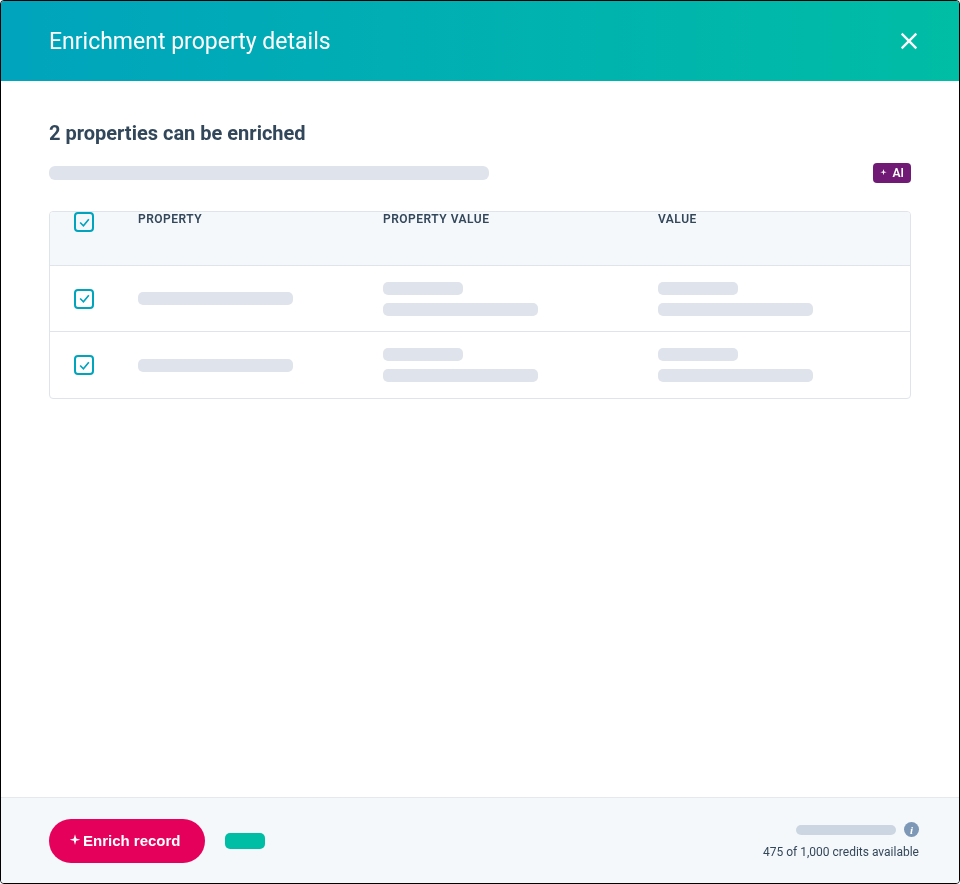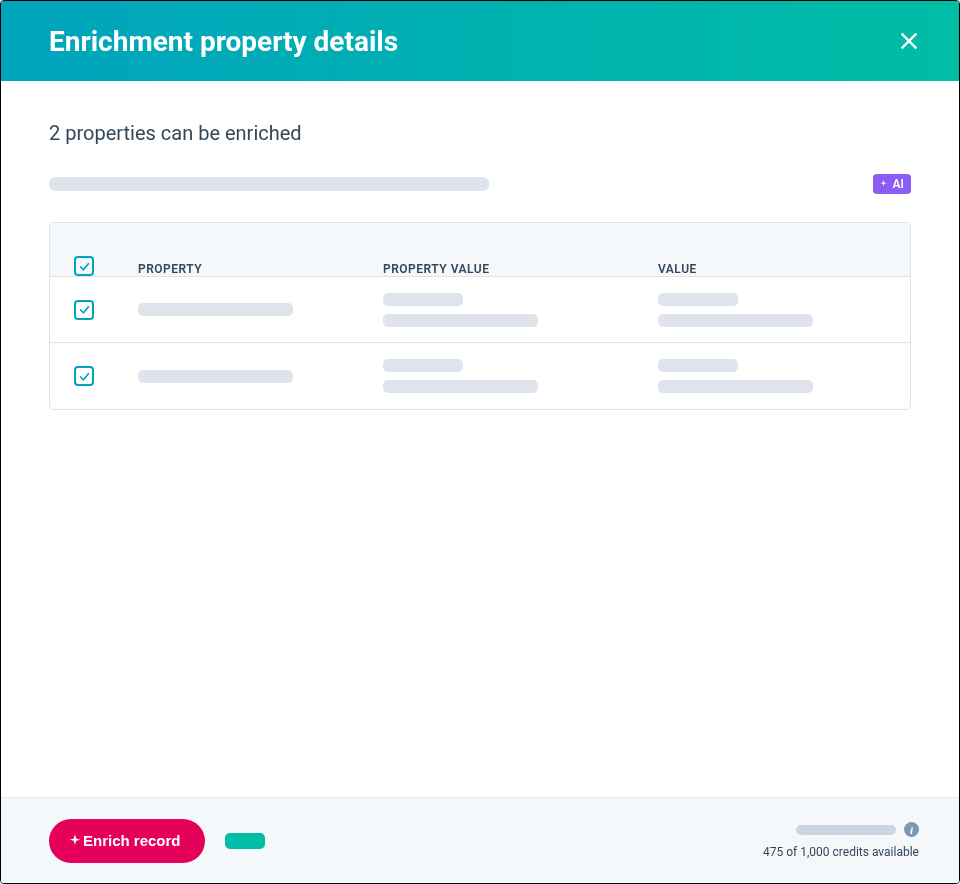--- a/index.html
+++ b/index.html
@@ -17,22 +17,22 @@
   
   .modal-header {
     height: 80px;
     background: linear-gradient(90deg, #00a4bd 0%, #00bda5 100%);
     display: flex;
     align-items: center;
     justify-content: space-between;
     padding: 0 36px 0 48px;
   }
   .modal-title {
-    font-size: 28px;
-    font-weight: 700;
+    font-size: 23px;
+    font-weight: 400;
     color: #fff;
   }
   .close-btn {
     color: #fff;
     cursor: pointer;
     width: 28px;
     height: 28px;
     display: flex;
     align-items: center;
     justify-content: center;
@@ -40,58 +40,58 @@
   .close-btn svg { stroke: #fff; stroke-width: 2.5; }
 
   
   .modal-body {
     flex: 1;
     padding: 40px 48px 0 48px;
     overflow: auto;
   }
   .subtitle {
     font-size: 20px;
-    font-weight: 400;
+    font-weight: 700;
     color: #33475b;
-    margin-bottom: 29px;
+    margin-bottom: 18px;
   }
   .subtitle-row {
     display: flex;
     align-items: center;
     justify-content: space-between;
     margin-bottom: 28px;
   }
   .skel-bar {
     background: #dfe3eb;
     border-radius: 6px;
     height: 14px;
   }
   .subtitle-row .skel-bar { width: 440px; }
   .ai-badge {
-    background: #8b5cf6;
+    background: #701a75;
     color: #fff;
     font-size: 12px;
     font-weight: 600;
     border-radius: 4px;
     padding: 3px 7px 3px 5px;
     display: inline-flex;
     align-items: center;
     gap: 4px;
   }
   .ai-badge svg { width: 11px; height: 11px; fill: #fff; }
 
   
   .table {
     border: 1px solid #dfe3eb;
     border-radius: 4px;
     overflow: hidden;
   }
   .thead {
     display: flex;
-    align-items: flex-end;
+    align-items: flex-start;
     background: #f5f8fa;
     border-bottom: 1px solid #dfe3eb;
     height: 54px;
     padding: 0 24px;
     color: #33475b;
     font-size: 12px;
     font-weight: 600;
     letter-spacing: 0.5px;
   }
   .trow {

